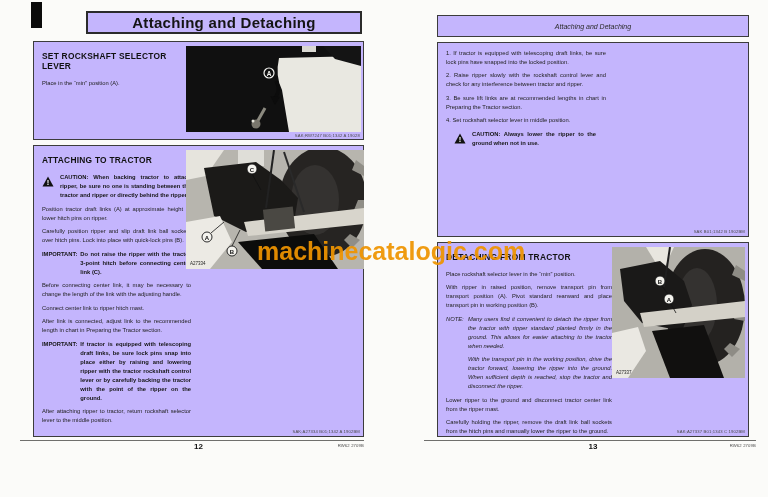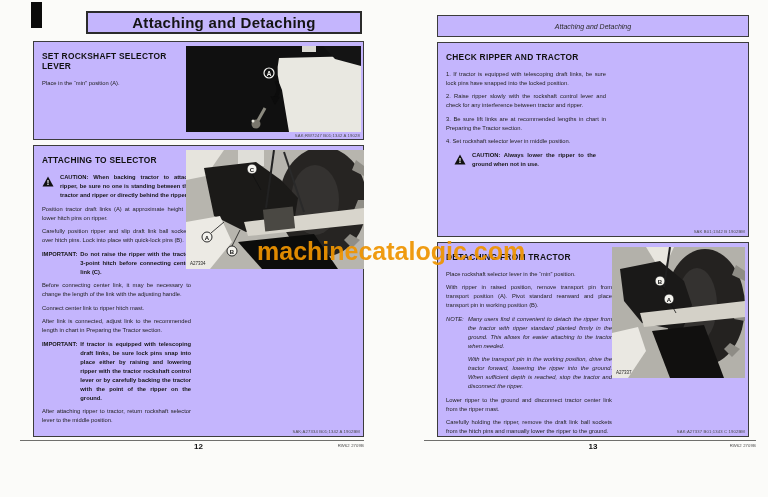--- a/index.html
+++ b/index.html
@@ -62,21 +62,21 @@
         <path d="M70 78 L79 62" stroke="#8b897f" stroke-width="3" fill="none"></path>
         <circle cx="70" cy="78" r="4.5" fill="#79766c"></circle>
         <circle cx="67" cy="75" r="1.5" fill="#e6e4da"></circle>
       </svg>
     </div>
     <div class="tiny abs" style="right:3px;bottom:1px;">SAK;RW7247 B01;1342 A 19028</div>
   </div>
 
   <div class="box" style="left:33px;top:145px;width:331px;height:292px;">
     <div class="col" style="width:149px;">
-      <div class="sec-head">ATTACHING TO SELECTOR</div>
+      <div class="sec-head">ATTACHING TO TRACTOR</div>
 
       <div class="caution">
         <span>
           <svg width="12" height="11" viewBox="0 0 12 11">
               <polygon points="6,0.5 11.5,10.5 0.5,10.5" fill="#111"></polygon>
               <text x="6" y="9.2" font-size="7.5" fill="#fff" text-anchor="middle" font-weight="bold" font-family="Liberation Sans, sans-serif">!</text>
             </svg>
         </span>
         <span class="ctext">CAUTION: When backing tractor to attach ripper, be sure no one is standing between the tractor and ripper or directly behind the ripper.</span>
       </div>
@@ -136,21 +136,20 @@
   <div class="rule" style="left:20px;top:440px;width:344px;"></div>
   <div class="pagenum" style="left:33px;top:442px;width:331px;">12</div>
   <div class="tiny abs" style="left:230px;top:443px;width:134px;text-align:right;">RW62 2709B</div>
 
   <div class="box rp-header" style="left:437px;top:15px;width:312px;height:22px;">
     <span class="rp-header-text">Attaching and Detaching</span>
   </div>
 
   <div class="box" style="left:437px;top:42px;width:312px;height:195px;">
     <div class="col" style="width:160px;">
-      <div class="sec-head">CHECK RIPPER AND TRACTOR</div>
       <div class="para">1. If tractor is equipped with telescoping draft links, be sure lock pins have snapped into the locked position.</div>
       <div class="para">2. Raise ripper slowly with the rockshaft control lever and check for any interference between tractor and ripper.</div>
       <div class="para">3. Be sure lift links are at recommended lengths in chart in Preparing the Tractor section.</div>
       <div class="para">4. Set rockshaft selector lever in middle position.</div>
       <div class="caution" style="margin-left:8px;width:142px;margin-top:4px;">
         <span>
           <svg width="12" height="11" viewBox="0 0 12 11">
               <polygon points="6,0.5 11.5,10.5 0.5,10.5" fill="#111"></polygon>
               <text x="6" y="9.2" font-size="7.5" fill="#fff" text-anchor="middle" font-weight="bold" font-family="Liberation Sans, sans-serif">!</text>
             </svg>

